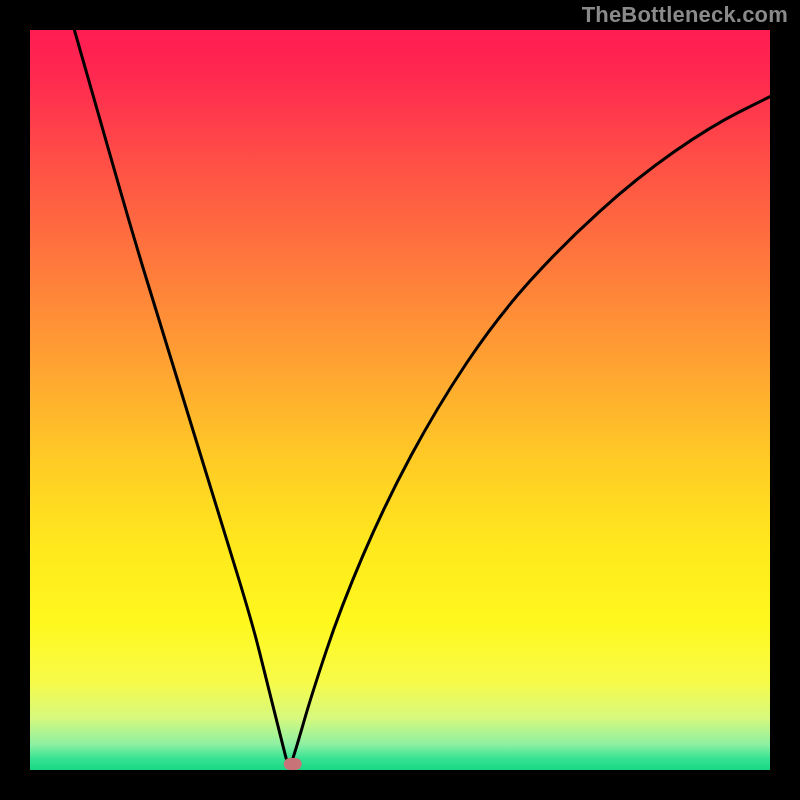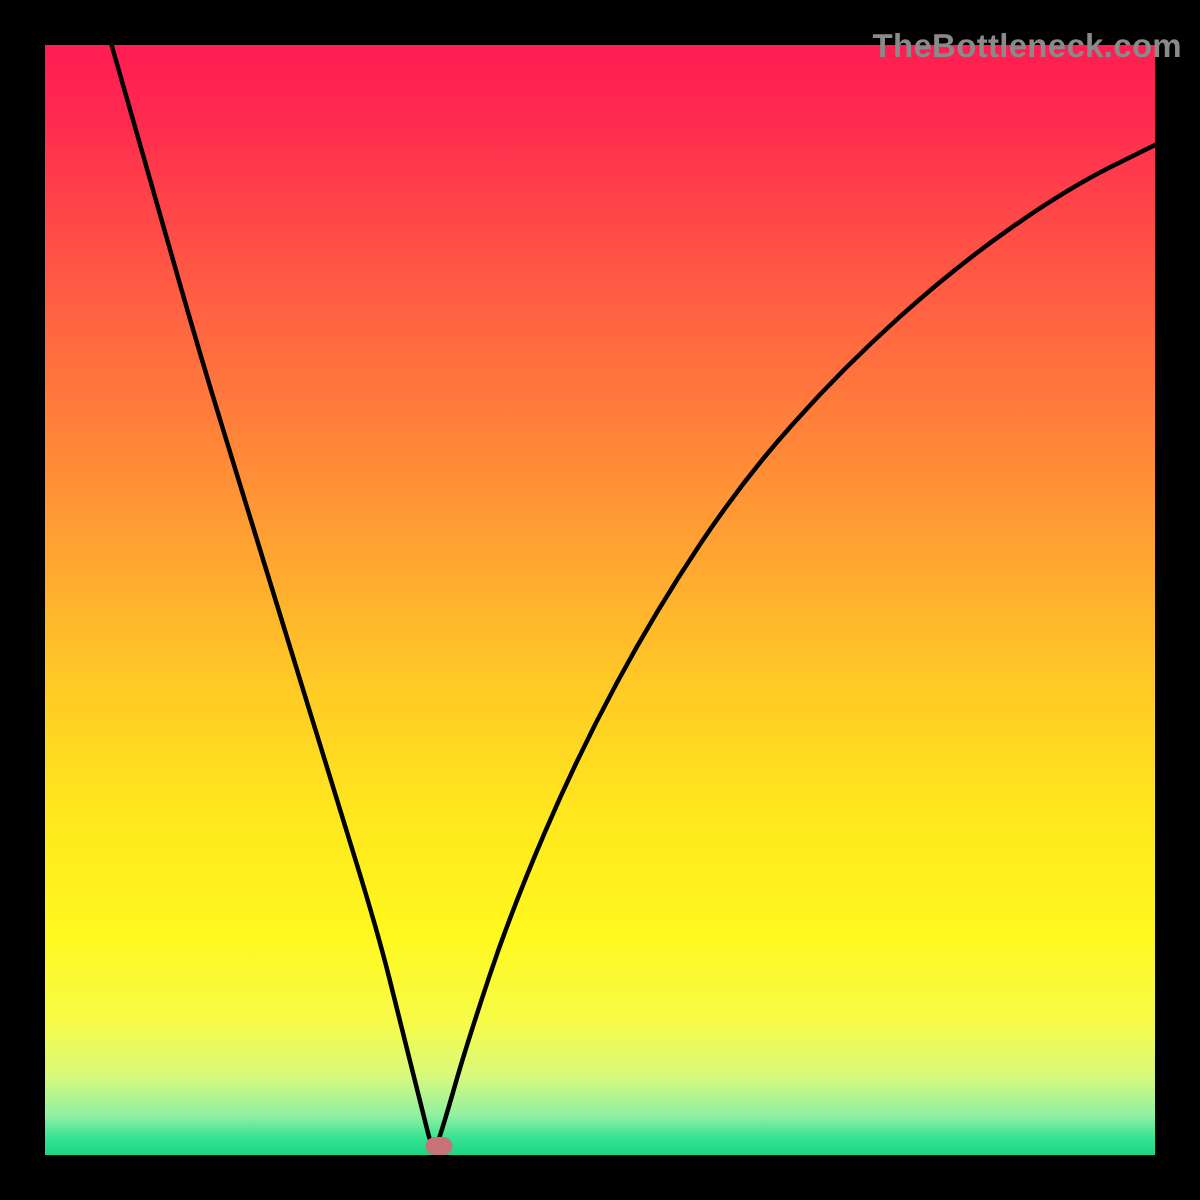--- a/index.html
+++ b/index.html
@@ -15,21 +15,21 @@
     width: 800px;
     height: 800px;
   }
   svg {
     position: absolute;
     top: 0;
     left: 0;
   }
   #watermark {
     position: absolute;
-    top: 18px;
+    top: 2px;
     right: 12px;
     font-family: Arial, Helvetica, sans-serif;
     font-size: 22px;
     font-weight: 600;
     color: #8a8a8a;
     letter-spacing: 0.2px;
     user-select: none;
   }
 </style>
 </head>

